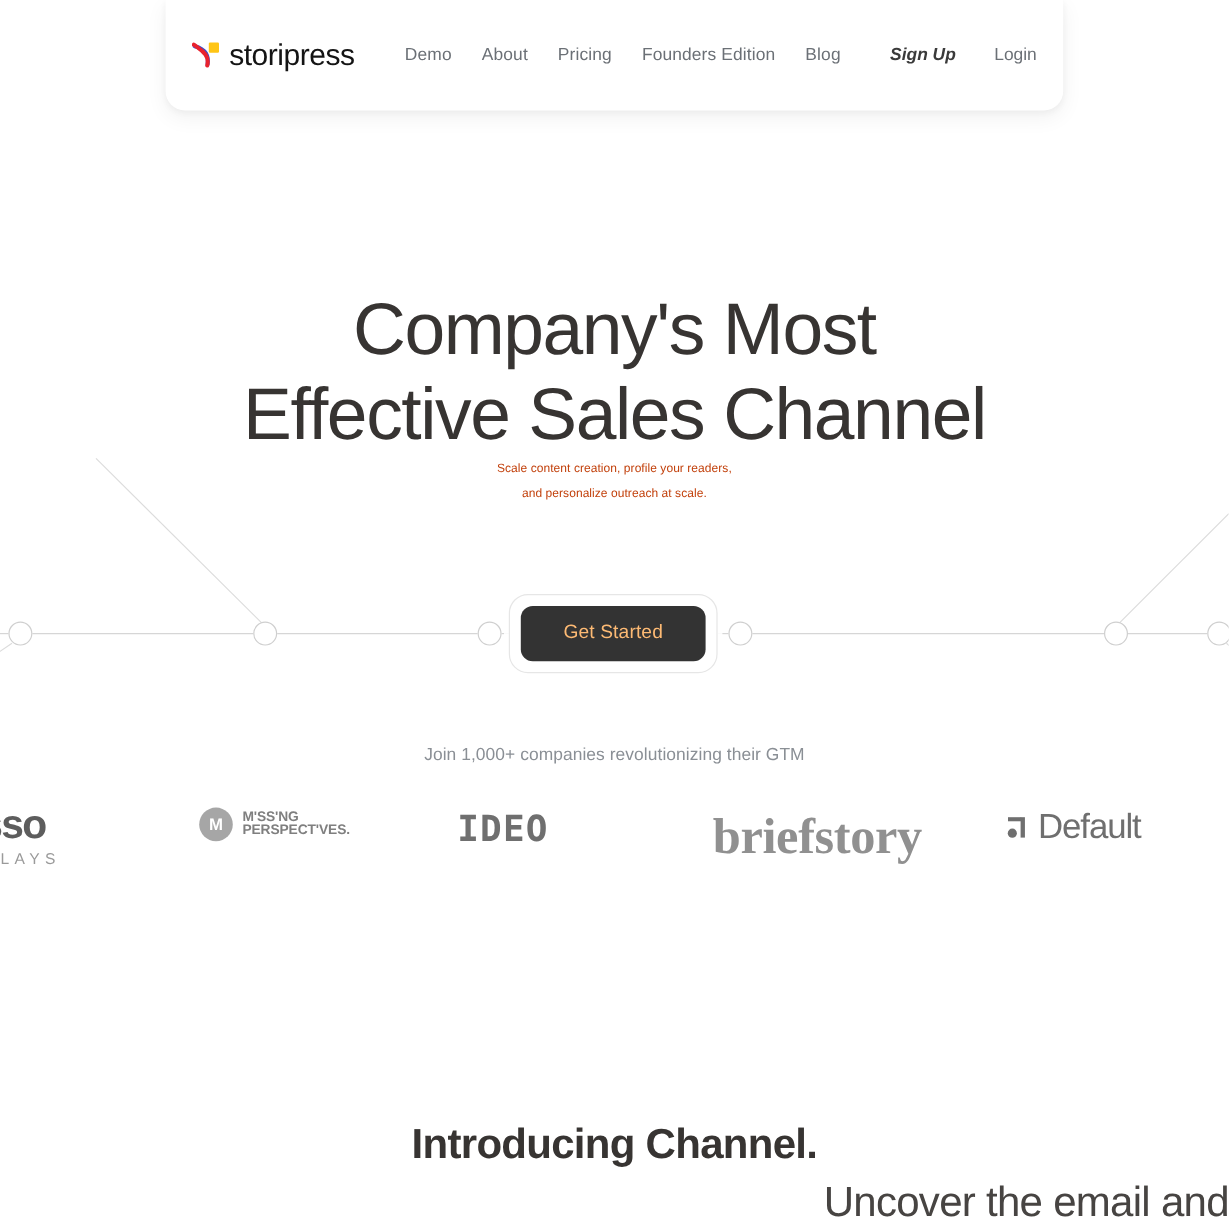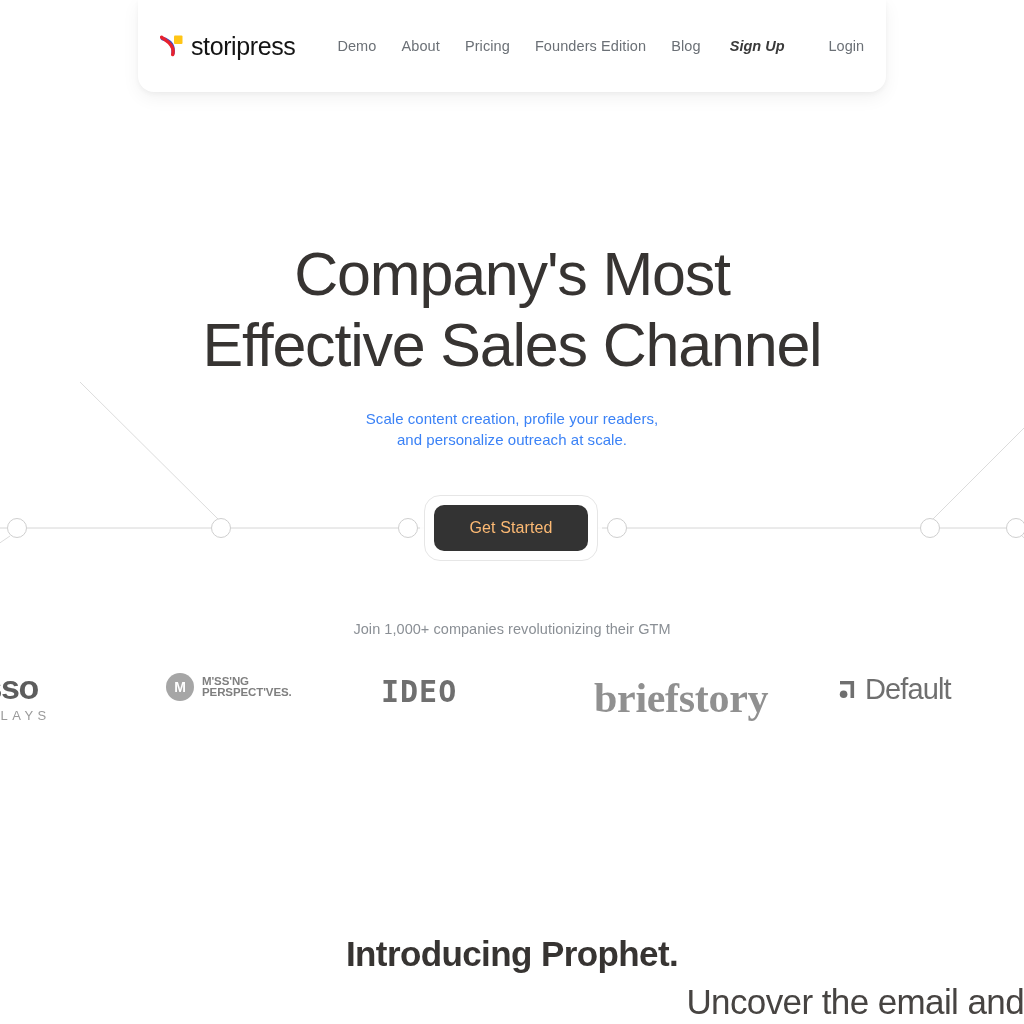--- a/index.html
+++ b/index.html
@@ -24,36 +24,36 @@
   .brand-mark{ width:24px; height:24px; position:relative; flex:none; }
   .brand-word{
     font-size:25px; letter-spacing:-0.4px; color:#141414; font-weight:400;
     line-height:1;
   }
   .nav-links{ display:flex; align-items:center; margin-left:42px; gap:25px; }
   .nav-link{
     font-size:14.5px; color:#6b7076; letter-spacing:.1px; cursor:pointer;
     white-space:nowrap;
   }
-  .nav-right{ display:flex; align-items:center; margin-left:auto; margin-right:22px; gap:44px; }
+  .nav-right{ display:flex; align-items:center; margin-left:auto; margin-right:22px; gap:32px; }
   .nav-signup{
     font-size:14.5px; color:#3a3a3a; font-style:italic; font-weight:600;
     cursor:pointer; white-space:nowrap;
   }
   .nav-login{ font-size:14.5px; color:#6b7076; cursor:pointer; white-space:nowrap; }
 
   
   .hero{ position:absolute; left:0; top:168px; width:1024px; text-align:center; }
   .hero h1{
     font-size:61px; line-height:1.16; font-weight:400;
     color:#373432; letter-spacing:-1.2px;
   }
   .hero-sub{
-    margin-top:28px; font-size:15px; line-height:21px;
-    color:#3b82f6; letter-spacing:.05px;
+    font-size:10px; line-height:21px;
+    color:#c2410c; letter-spacing:.05px;
   }
 
   
   .decor{ position:absolute; left:0; top:370px; width:1024px; height:200px; z-index:1; }
 
   
   .cta-wrap{
     position:absolute; left:424px; top:495px; width:174px; height:66px;
     border:1px solid #e6e6e6; border-radius:16px; background:#ffffff;
     z-index:12; display:flex; align-items:center; justify-content:center;
@@ -238,17 +238,17 @@
           <rect x="12.5" y="1" width="3.6" height="17" fill="#6f6f6f"></rect>
           <rect x="2" y="1" width="11" height="3.4" fill="#6f6f6f"></rect>
           <circle cx="5.6" cy="14.3" r="3.8" fill="#6f6f6f"></circle>
         </svg>
       </span>
       <span class="df-word">Default</span>
     </div>
   </div>
 
   <section class="bottom">
-    <div class="b1">Introducing Prophet.</div>
+    <div class="b1">Introducing Channel.</div>
     <div class="b2">Uncover the email and</div>
   </section>
 
 </div>
 
 </body></html>

